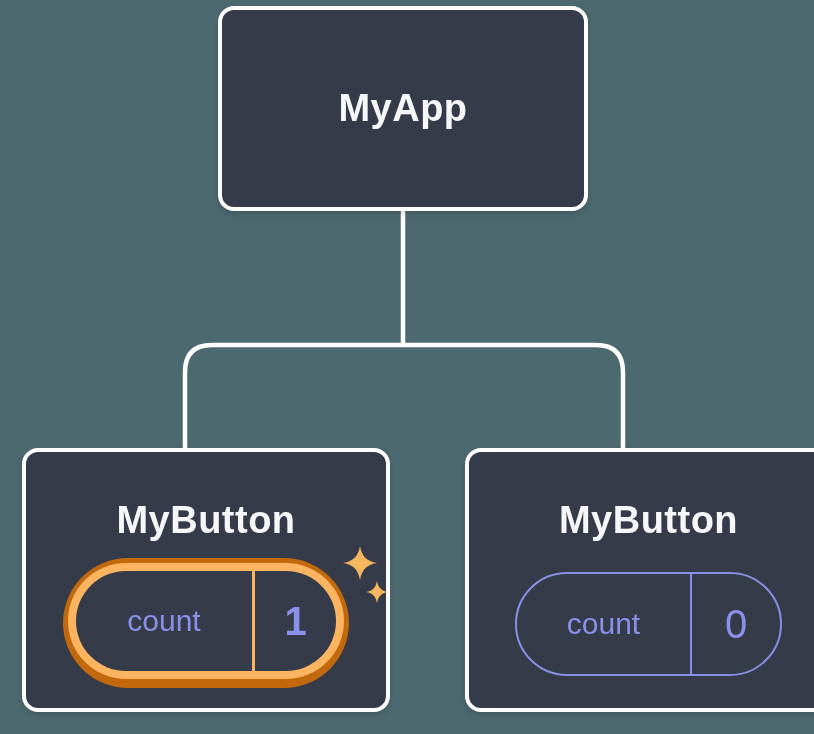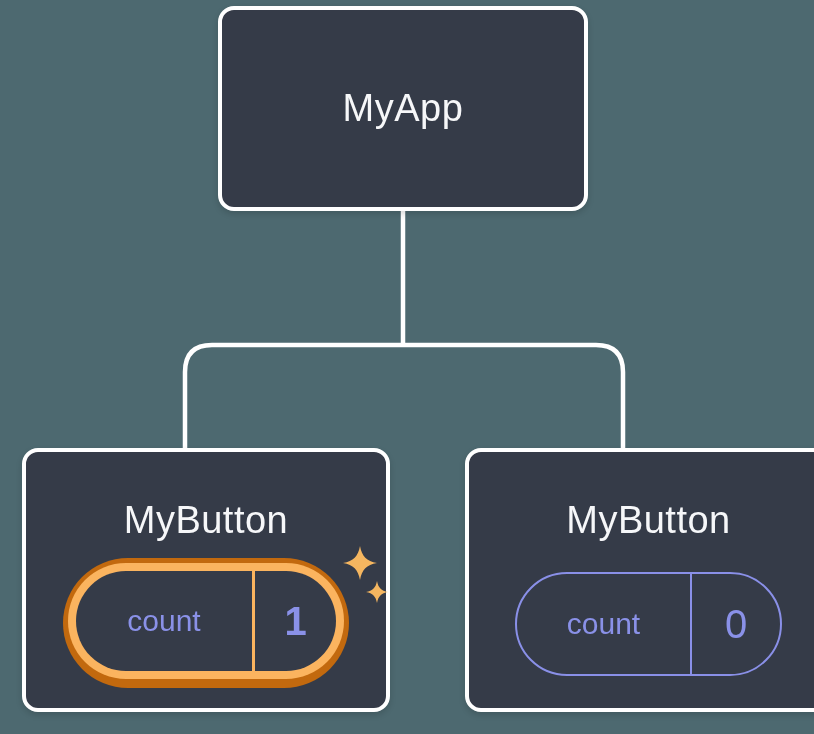--- a/index.html
+++ b/index.html
@@ -42,21 +42,21 @@
   .node-root {
     left: 218px; top: 6px;
     width: 370px; height: 205px;
     display: flex;
     align-items: center;
     justify-content: center;
   }
   .node-label {
     color: var(--text-primary);
     font-size: 38px;
-    font-weight: 400;
+    font-weight: 700;
     letter-spacing: 0.5px;
   }
   .node-child {
     top: 448px;
     width: 368px; height: 264px;
     display: flex;
     flex-direction: column;
     align-items: center;
     margin-left: 20px;
   }

